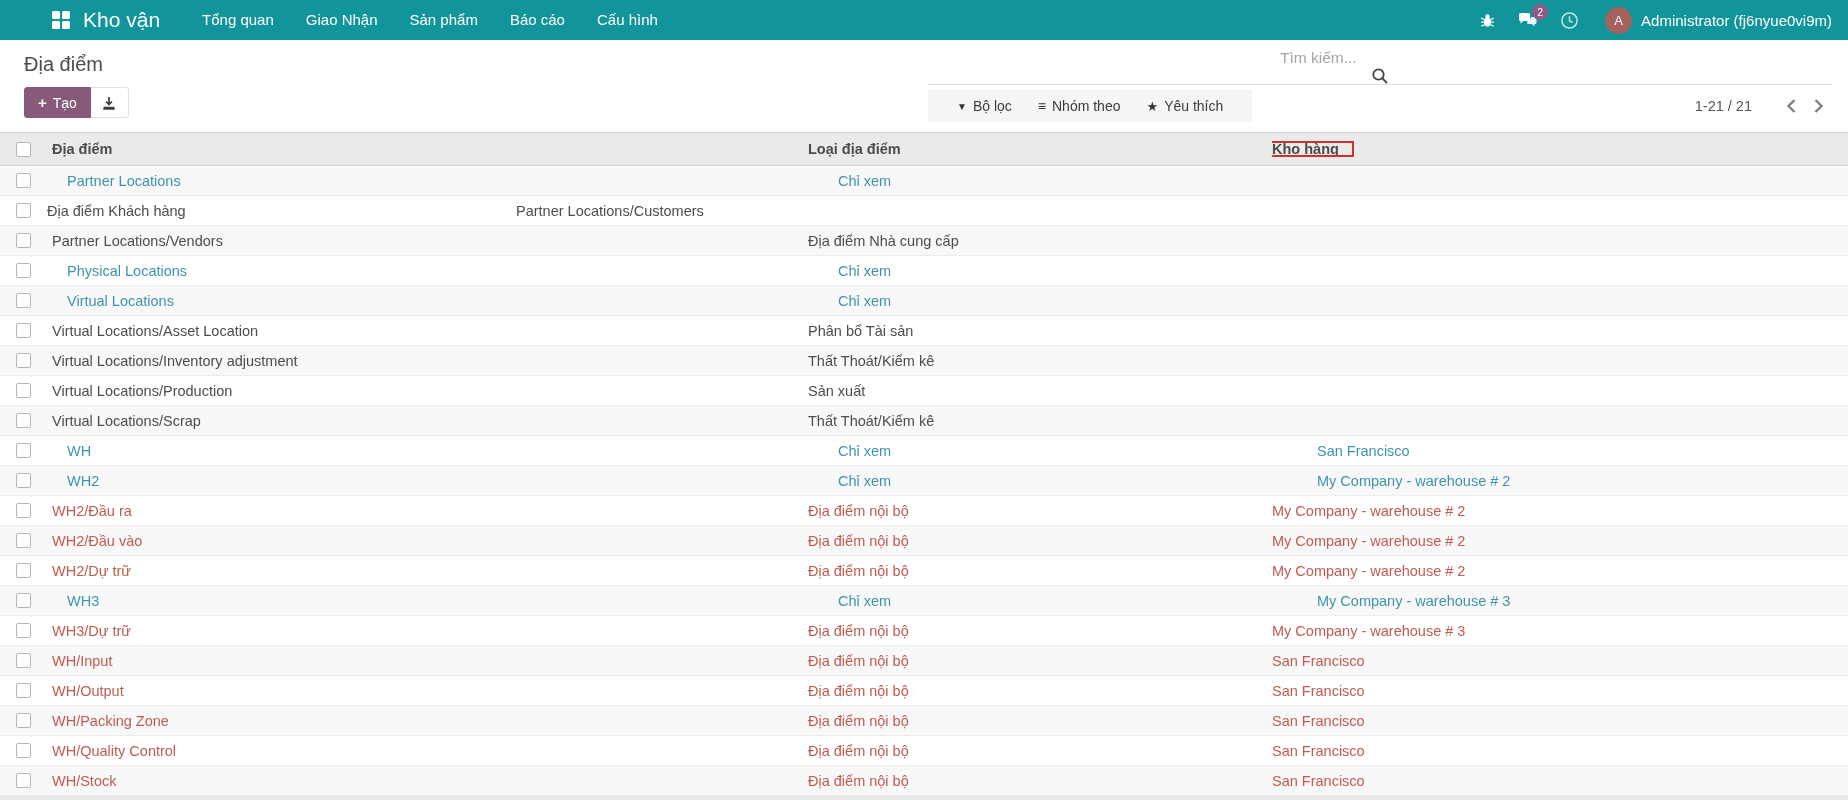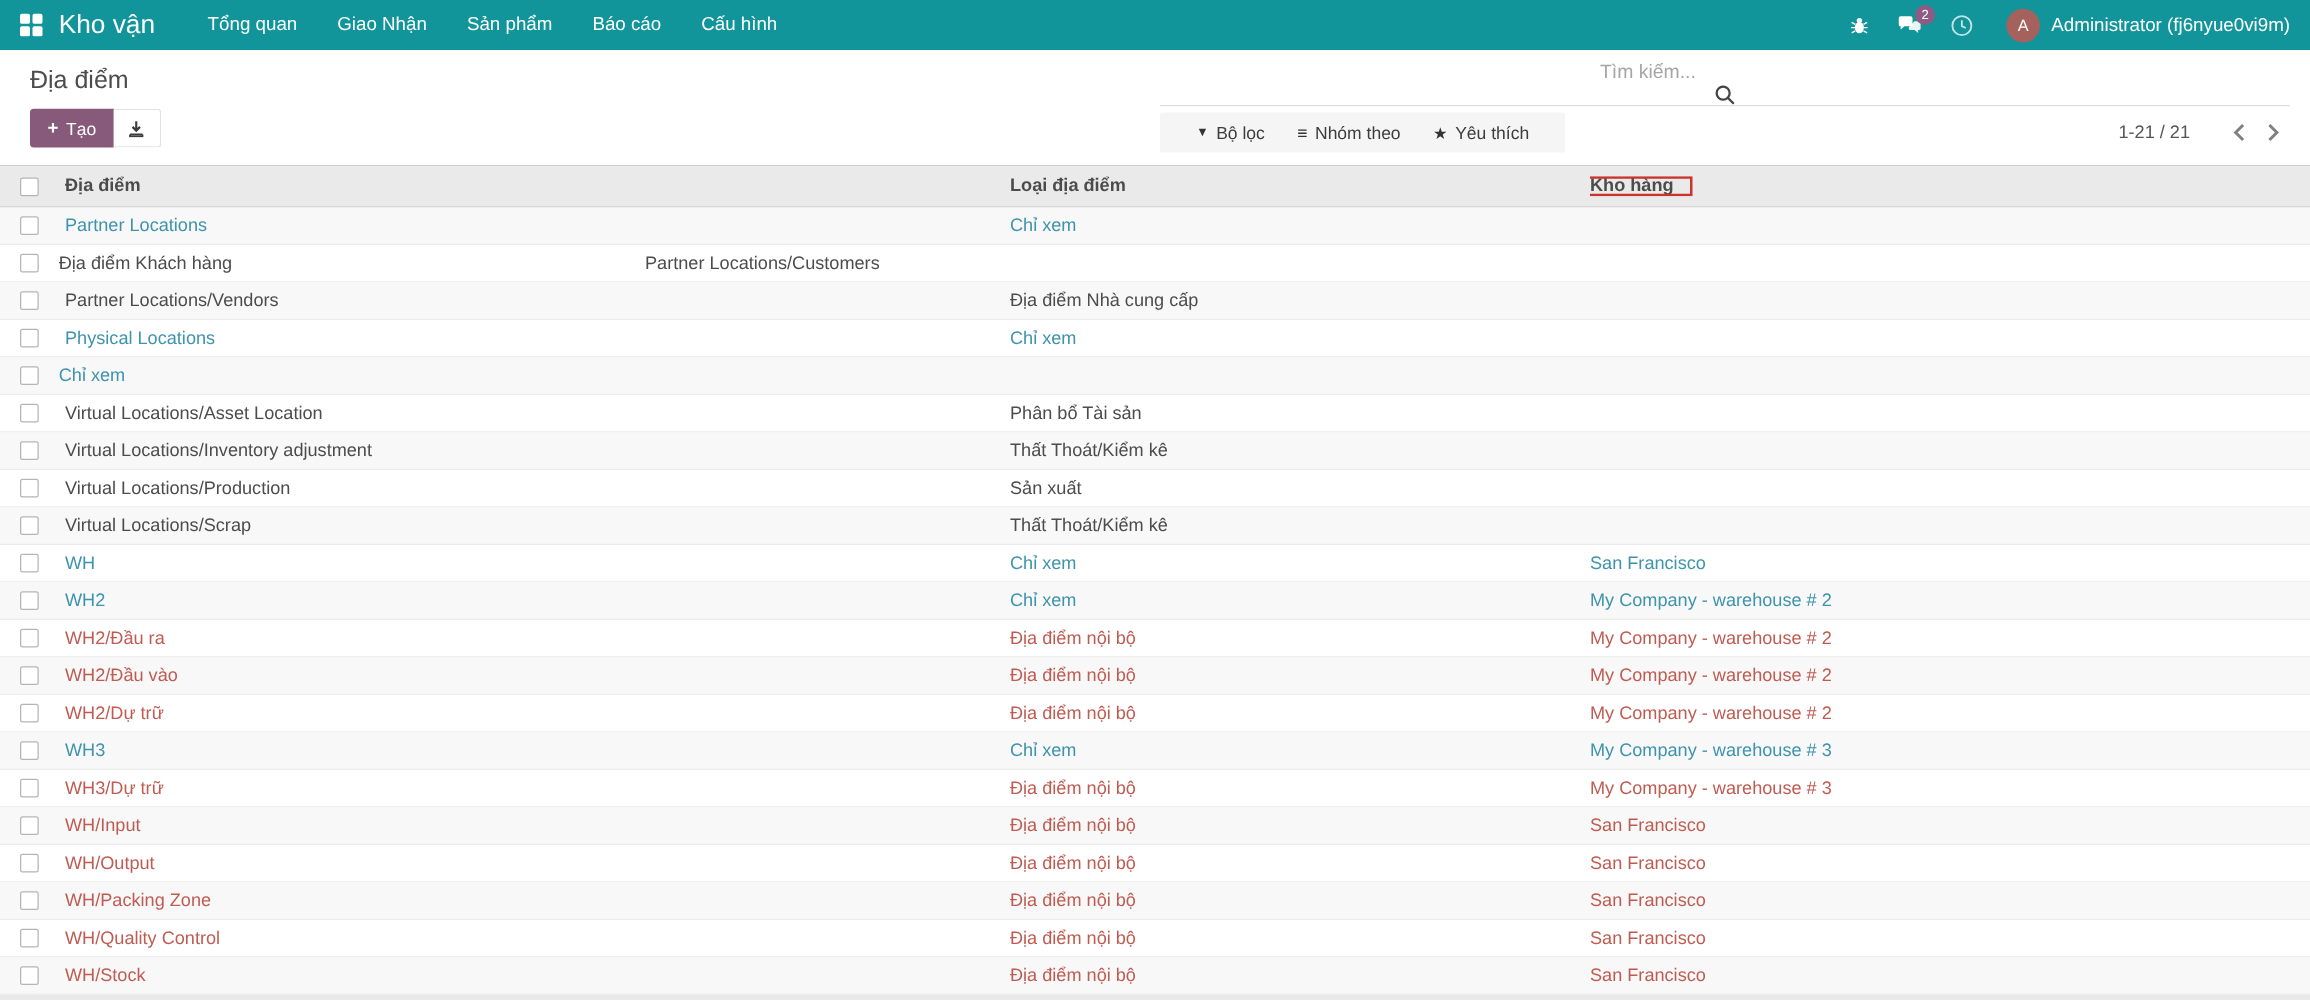--- a/index.html
+++ b/index.html
@@ -1,20 +1,20 @@
 <!DOCTYPE html>
 <html><head>
 <meta charset="utf-8">
 <style>
   * { margin:0; padding:0; box-sizing:border-box; }
   html,body { width:1848px; height:800px; overflow:hidden; background:#fff;
     font-family:"Liberation Sans", sans-serif; color:#4c4c4c; }
 
   
-  .topnav { height:40px; background:#11959a; display:flex; align-items:center; color:#fff; }
+  .topnav { height:40px; background:#11959a; display:flex; align-items:center; color:#fff;padding-left:36px; }
   .apps-icon { margin-left:16px; display:grid; grid-template-columns:8px 8px; grid-gap:2px; cursor:pointer; }
   .apps-icon span { width:8px; height:8px; background:#fff; border-radius:1.5px; display:block; }
   .brand { font-size:21px; font-weight:500; margin:0 26px 0 13px; white-space:nowrap; }
   .nav-item { font-size:15px; padding:0 16px; line-height:40px; cursor:pointer; white-space:nowrap; }
   .nav-right { margin-left:auto; display:flex; align-items:center; padding-right:16px; }
   .nav-icon { position:relative; margin-left:22px; display:flex; align-items:center; cursor:pointer; }
   .badge { position:absolute; top:-7px; right:-10px; min-width:16px; height:16px; border-radius:8px;
     background:#8d5c84; color:#fff; font-size:10.5px; display:flex; align-items:center; justify-content:center; padding:0 4px; }
   .avatar { width:27px; height:27px; border-radius:50%; background:#a5615c; color:#fff; font-size:13px;
     display:flex; align-items:center; justify-content:center; margin:0 9px 0 26px; }
@@ -49,21 +49,21 @@
   .thead { display:flex; align-items:center; height:33px; background:#eaeaea;
     border-bottom:1px solid #d4d4d4; font-weight:bold; font-size:14.5px; color:#4c4c4c; }
   .trow { display:flex; align-items:center; height:30px; background:#fff;
     border-bottom:1px solid #ececec; font-size:14.5px; cursor:pointer; }
   .trow.alt { background:#f8f8f8; }
   .col-check { width:47px; display:flex; align-items:center; justify-content:center; flex:none; }
   .checkbox { width:15px; height:15px; border:1px solid #b5b5b5; border-radius:2px; background:#fff; display:block; cursor:pointer; }
   .col-name { width:761px; flex:none; padding-left:5px; overflow:hidden; white-space:nowrap; }
   .col-type { width:464px; flex:none; overflow:hidden; white-space:nowrap; }
   .col-wh { flex:1; overflow:hidden; white-space:nowrap; }
-  .c-link { color:#3e93ad; }
+  .c-link { color:#3e93ad;margin-left:15px; }
   .c-plain { color:#4c4c4c; }
   .c-danger { color:#bf5b51; }
   .wh-header-cell { position:relative; height:100%; display:flex; align-items:center; }
   .annotation-box { position:absolute; left:-10px; top:0; bottom:0; width:92px;
     border:2px solid #cb332c; pointer-events:none; }
   .tfoot { height:6px; background:#e9e9e9; }
 </style>
 </head>
 <body>
 
@@ -218,20 +218,21 @@
     </div>
     <div class="cell col-name c-link">Physical Locations</div>
     <div class="cell col-type c-link">Chỉ xem</div>
     <div class="cell col-wh c-link"></div>
   </div>
 
   <div class="trow alt">
     <div class="col-check">
       <span class="checkbox"></span>
     </div>
+    <div class="cell col-name c-link">Virtual Locations</div>
     <div class="cell col-type c-link">Chỉ xem</div>
     <div class="cell col-wh c-link"></div>
   </div>
 
   <div class="trow">
     <div class="col-check">
       <span class="checkbox"></span>
     </div>
     <div class="cell col-name c-plain">Virtual Locations/Asset Location</div>
     <div class="cell col-type c-plain">Phân bổ Tài sản</div>

